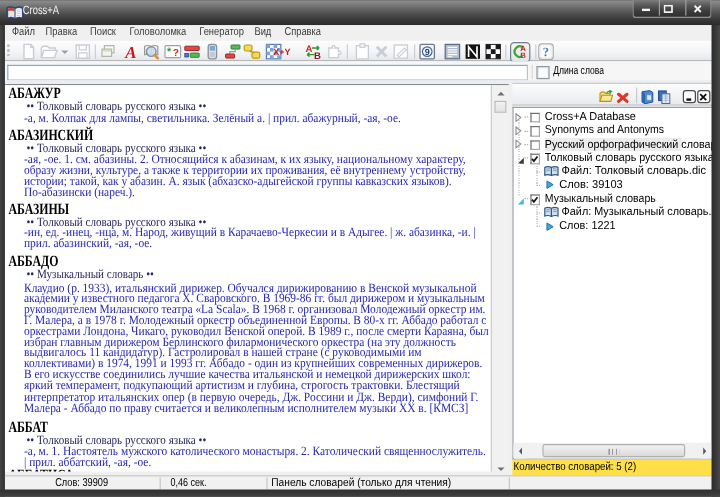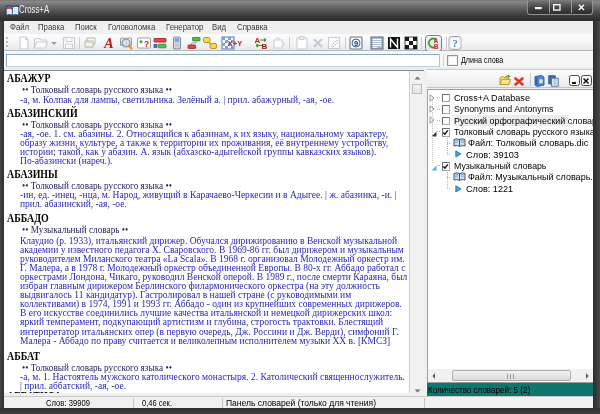--- a/index.html
+++ b/index.html
@@ -18,21 +18,21 @@
 #midstrip{left:4px;top:67.3px;width:589px;height:3.1px;background:#ecedef}
 #paneTopLine{left:4px;top:70.4px;width:420px;height:1px;background:#85888c}
 #cb1{left:447px;top:55.3px;width:11px;height:11px;background:linear-gradient(135deg,#dfe5e8,#f6f8f9);border:1px solid #9097a0;box-sizing:border-box}
 #cb1 div{position:absolute;left:1px;top:1px;right:1px;bottom:1px;background:#fdfdfd}
 #leftpane{left:4px;top:71.3px;width:405px;height:321.7px;background:#fff;overflow:hidden}
 #vscroll{left:409px;top:71.3px;width:15px;height:321.7px;background:#f1f1f1;border-left:1px solid #cfcfcf;box-sizing:border-box}
 #splitter{left:424px;top:68.6px;width:2.5px;height:326px;background:#f0f0f0}
 #rtoolbar{left:426.5px;top:68.6px;width:166.5px;height:19.9px;background:linear-gradient(#fcfcfc,#f2f3f5 55%,#e8eaed);border-top:1px solid #caccd0;border-bottom:1px solid #c4c6ca;box-sizing:border-box}
 #rbox{left:426.5px;top:88.5px;width:166.5px;height:294.7px;border:1px solid #9aa0a6;border-right:none;box-sizing:border-box;background:#fff}
 #rhscroll{left:427.5px;top:369.2px;width:165.5px;height:13px;background:#f1f1f1}
-#rlabel{left:426.5px;top:383.2px;width:166.5px;height:12.4px;background:#0f766e}
+#rlabel{left:426.5px;top:383.2px;width:166.5px;height:12.4px;background:#fde047}
 #statusbar{left:4px;top:395.6px;width:589px;height:12.6px;background:#f1f1f1;border-top:1px solid #c9c9c9;box-sizing:border-box}
 .sdiv{top:397.5px;width:1px;height:10px;background:#c6c6c6}
 #frameL{left:0;top:21px;width:4px;bottom:0;background:linear-gradient(90deg,#454545,#3a3a3a 50%,#303030)}
 #frameR{left:593px;top:21px;width:7px;bottom:0;background:linear-gradient(90deg,#2c2c2c,#363636 40%,#424242 80%,#4a4a4a)}
 #frameB{left:0;top:408.2px;width:600px;height:5.8px;background:linear-gradient(#2f2f2f,#3a3a3a 60%,#424242)}
 .hw{font-family:"Liberation Serif",serif;font-weight:bold;font-size:13px;color:#000;transform:scaleX(.76);transform-origin:0 0;white-space:pre;line-height:13px}
 .dn{font-family:"Liberation Serif",serif;font-size:10.5px;color:#26265e;transform:scaleX(.88);transform-origin:0 0;white-space:pre;line-height:9.15px}
 .df{font-family:"Liberation Serif",serif;font-size:10.5px;color:#2828b4;transform:scaleX(.908);transform-origin:0 0;white-space:pre;line-height:9.15px}
 .tcb{position:absolute;width:8.5px;height:8.5px;background:#fff;border:1px solid #6e6e6e;border-bottom-color:#a8a8a8;border-right-color:#a8a8a8;box-sizing:border-box}
 .sbtn{background:linear-gradient(#f2f2f2,#dadada);border:1px solid #b0b0b0;box-sizing:border-box;border-radius:2px}

